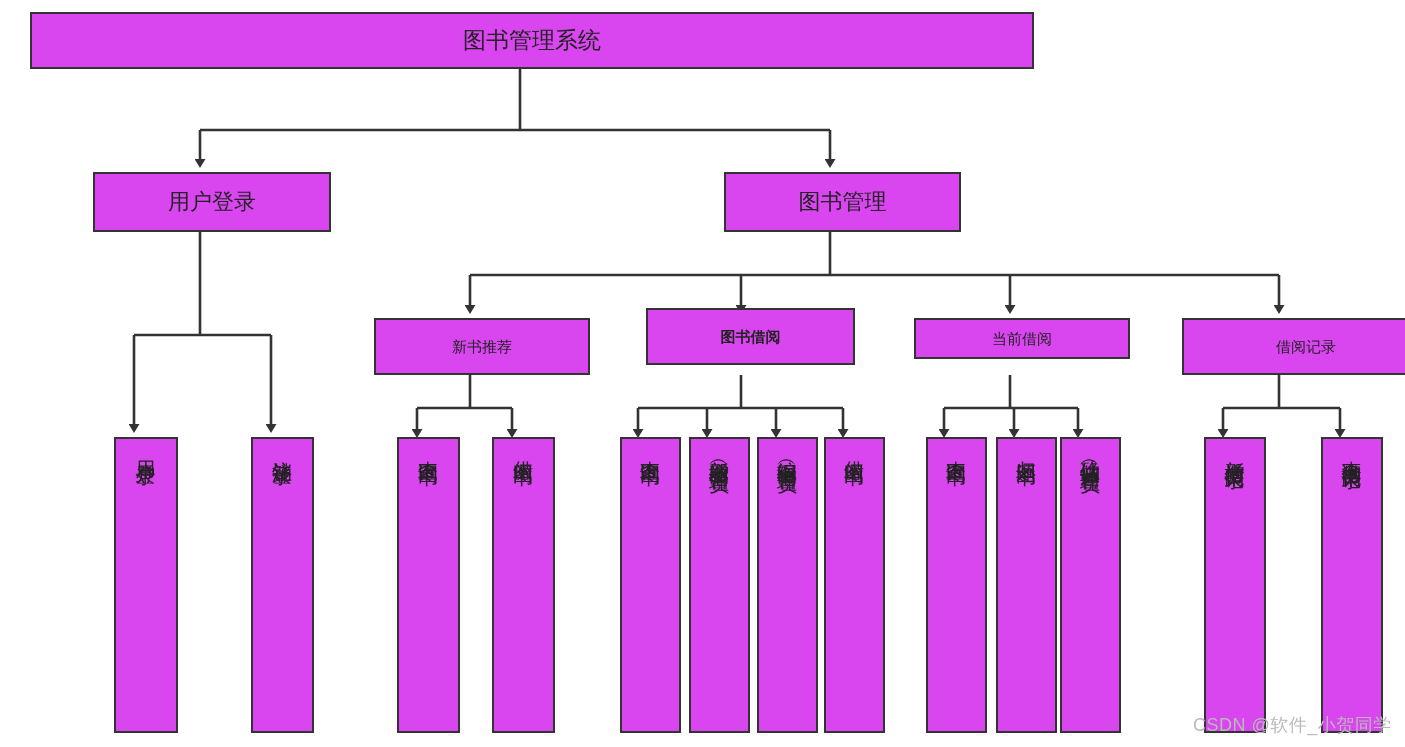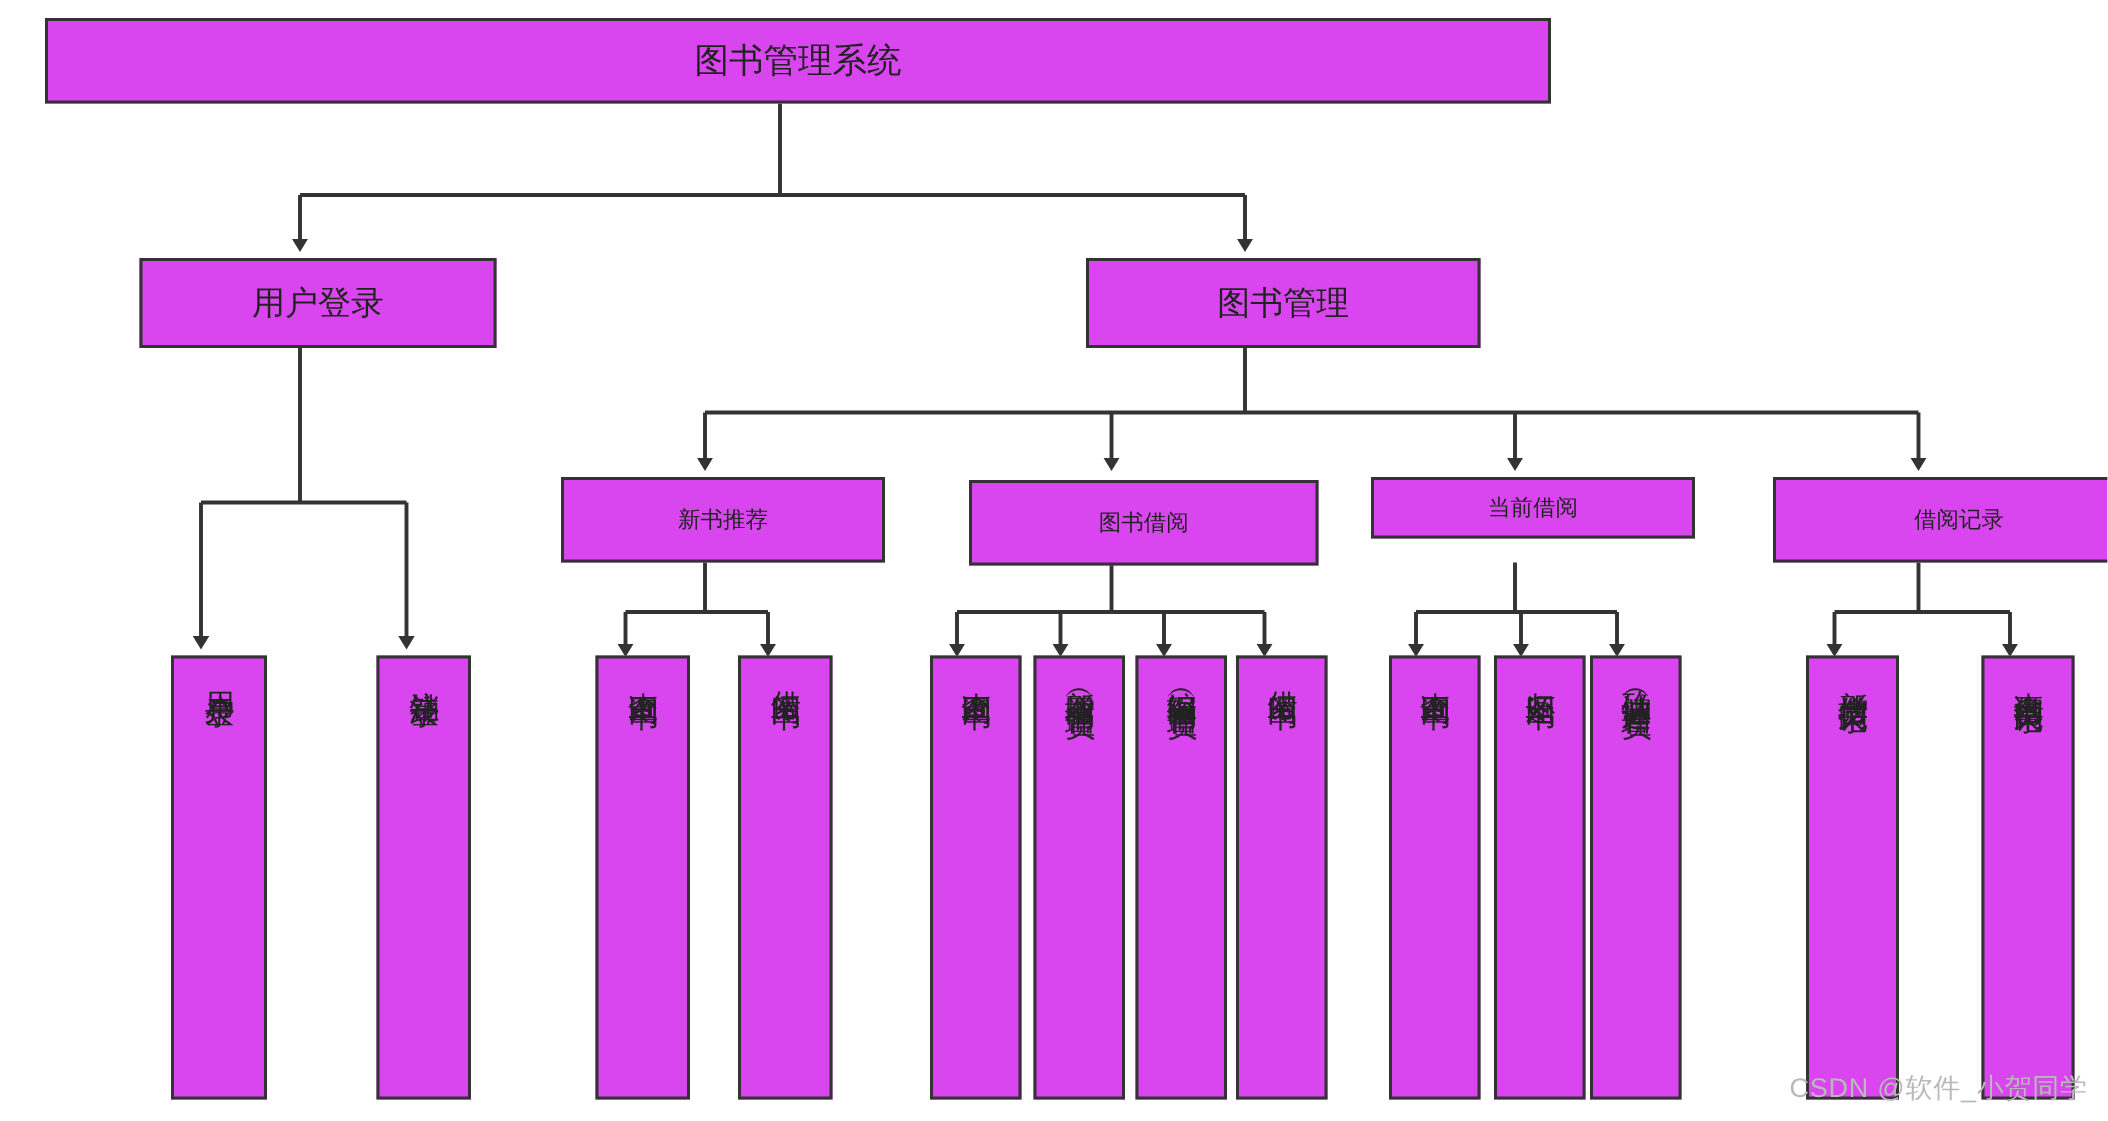--- a/index.html
+++ b/index.html
@@ -131,28 +131,28 @@
     </g>
   </svg>
 
   <div class="node root" style="left:18px; top:12px; width:1004px; height:57px;">
     <span class="hlabel">图书管理系统</span>
   </div>
 
   <div class="node level2" style="left:81px; top:172px; width:238px; height:60px;">
     <span class="hlabel">用户登录</span>
   </div>
-  <div class="node level2" style="left:712px; top:172px; width:263px; height:60px;">
+  <div class="node level2" style="left:712px; top:172px; width:237px; height:60px;">
     <span class="hlabel">图书管理</span>
   </div>
 
   <div class="node level3" style="left:362px; top:318px; width:216px; height:57px;">
     <span class="hlabel">新书推荐</span>
   </div>
-  <div class="node level3" style="left:634px; top:320px; width:233px; height:57px;">
+  <div class="node level3" style="left:634px; top:308px; width:209px; height:57px;font-weight:bold;">
     <span class="hlabel">图书借阅</span>
   </div>
   <div class="node level3" style="left:902px; top:318px; width:216px; height:41px;">
     <span class="hlabel">当前借阅</span>
   </div>
   <div class="node level3" style="left:1170px; top:318px; width:248px; height:57px;">
     <span class="hlabel">借阅记录</span>
   </div>
 
   <div class="node leaf" style="left:102px; top:437px; width:64px; height:296px;">

